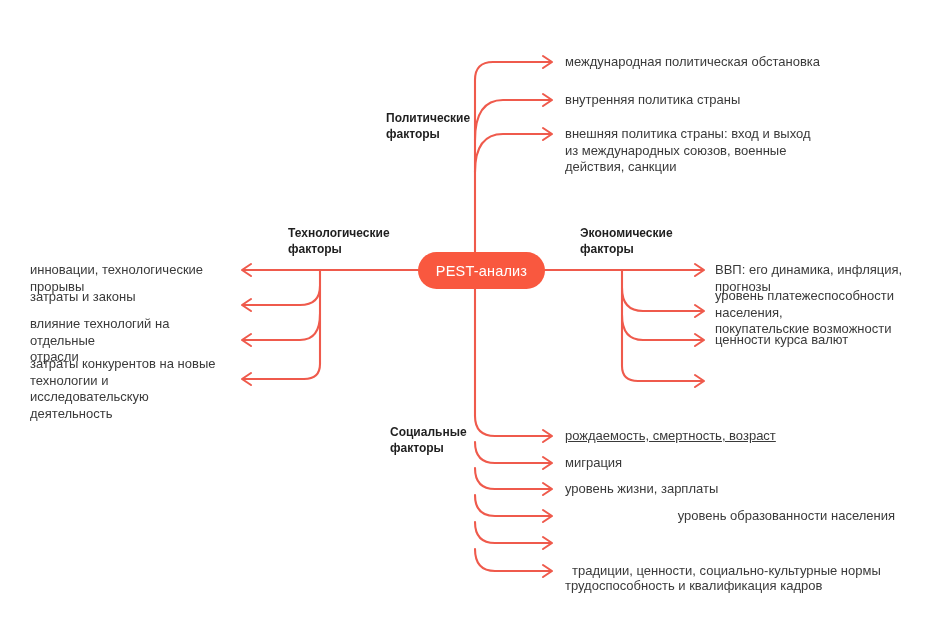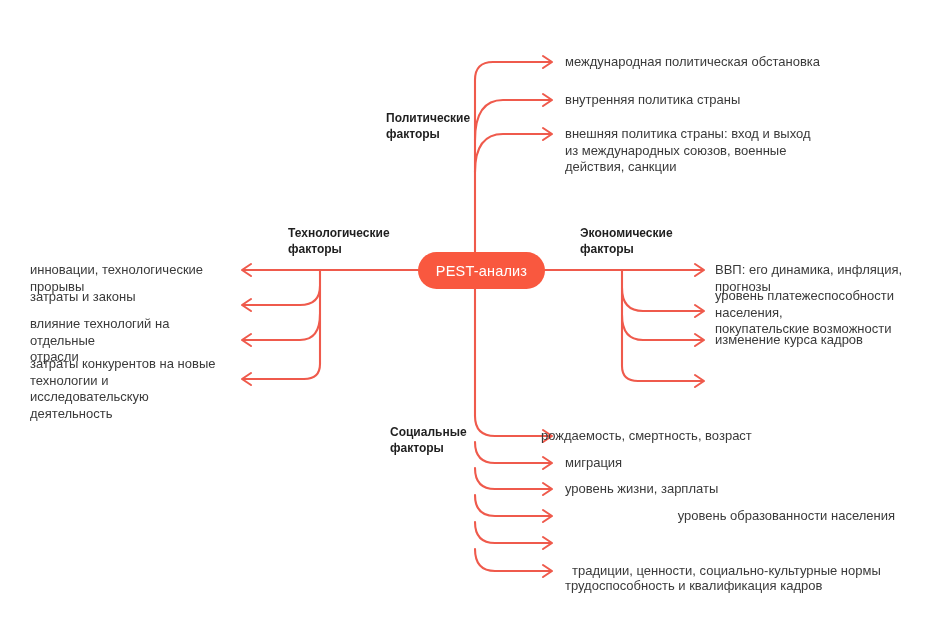--- a/index.html
+++ b/index.html
@@ -156,30 +156,30 @@
 
   <div class="leaf-label right-side" style="left:565px; top:54px; width:310px;">международная политическая обстановка</div>
   <div class="leaf-label right-side" style="left:565px; top:126px; width:300px;">внешняя политика страны: вход и выход
 из международных союзов, военные
 действия, санкции</div>
   <div class="leaf-label right-side" style="left:565px; top:92px; width:310px;">внутренняя политика страны</div>
 
   <div class="leaf-label right-side" style="left:715px; top:262px; width:235px;">ВВП: его динамика, инфляция, прогнозы</div>
   <div class="leaf-label right-side" style="left:715px; top:288px; width:235px;">уровень платежеспособности населения,
 покупательские возможности</div>
-  <div class="leaf-label right-side" style="left:715px; top:332px; width:235px;">изменение курса кадров</div>
+  <div class="leaf-label right-side" style="left:715px; top:332px; width:235px;">ценности курса валют</div>
 
   <div class="leaf-label left-side" style="left:30px; top:262px; width:215px;">инновации, технологические прорывы</div>
   <div class="leaf-label left-side" style="left:30px; top:289px; width:215px;">затраты и законы</div>
   <div class="leaf-label left-side" style="left:30px; top:316px; width:200px;">влияние технологий на отдельные
 отрасли</div>
   <div class="leaf-label left-side" style="left:30px; top:356px; width:200px;">затраты конкурентов на новые
 технологии и исследовательскую
 деятельность</div>
 
-  <div class="leaf-label right-side" style="left:541px; top:428px; width:330px;">рождаемость, смертность, возраст</div>
+  <div class="leaf-label right-side" style="left:565px; top:428px; width:330px;text-decoration:underline;">рождаемость, смертность, возраст</div>
   <div class="leaf-label right-side" style="left:565px; top:455px; width:330px;">миграция</div>
   <div class="leaf-label right-side" style="left:565px; top:481px; width:330px;">уровень жизни, зарплаты</div>
   <div class="leaf-label right-side" style="left:565px; top:508px; width:330px;text-align:right;">уровень образованности населения</div>
   <div class="leaf-label right-side" style="left:565px; top:535px; width:330px;margin-top:43px;">трудоспособность и квалификация кадров</div>
   <div class="leaf-label right-side" style="left:572px; top:563px; width:340px;">традиции, ценности, социально-культурные нормы</div>
 
 </div>
 
 </body></html>

